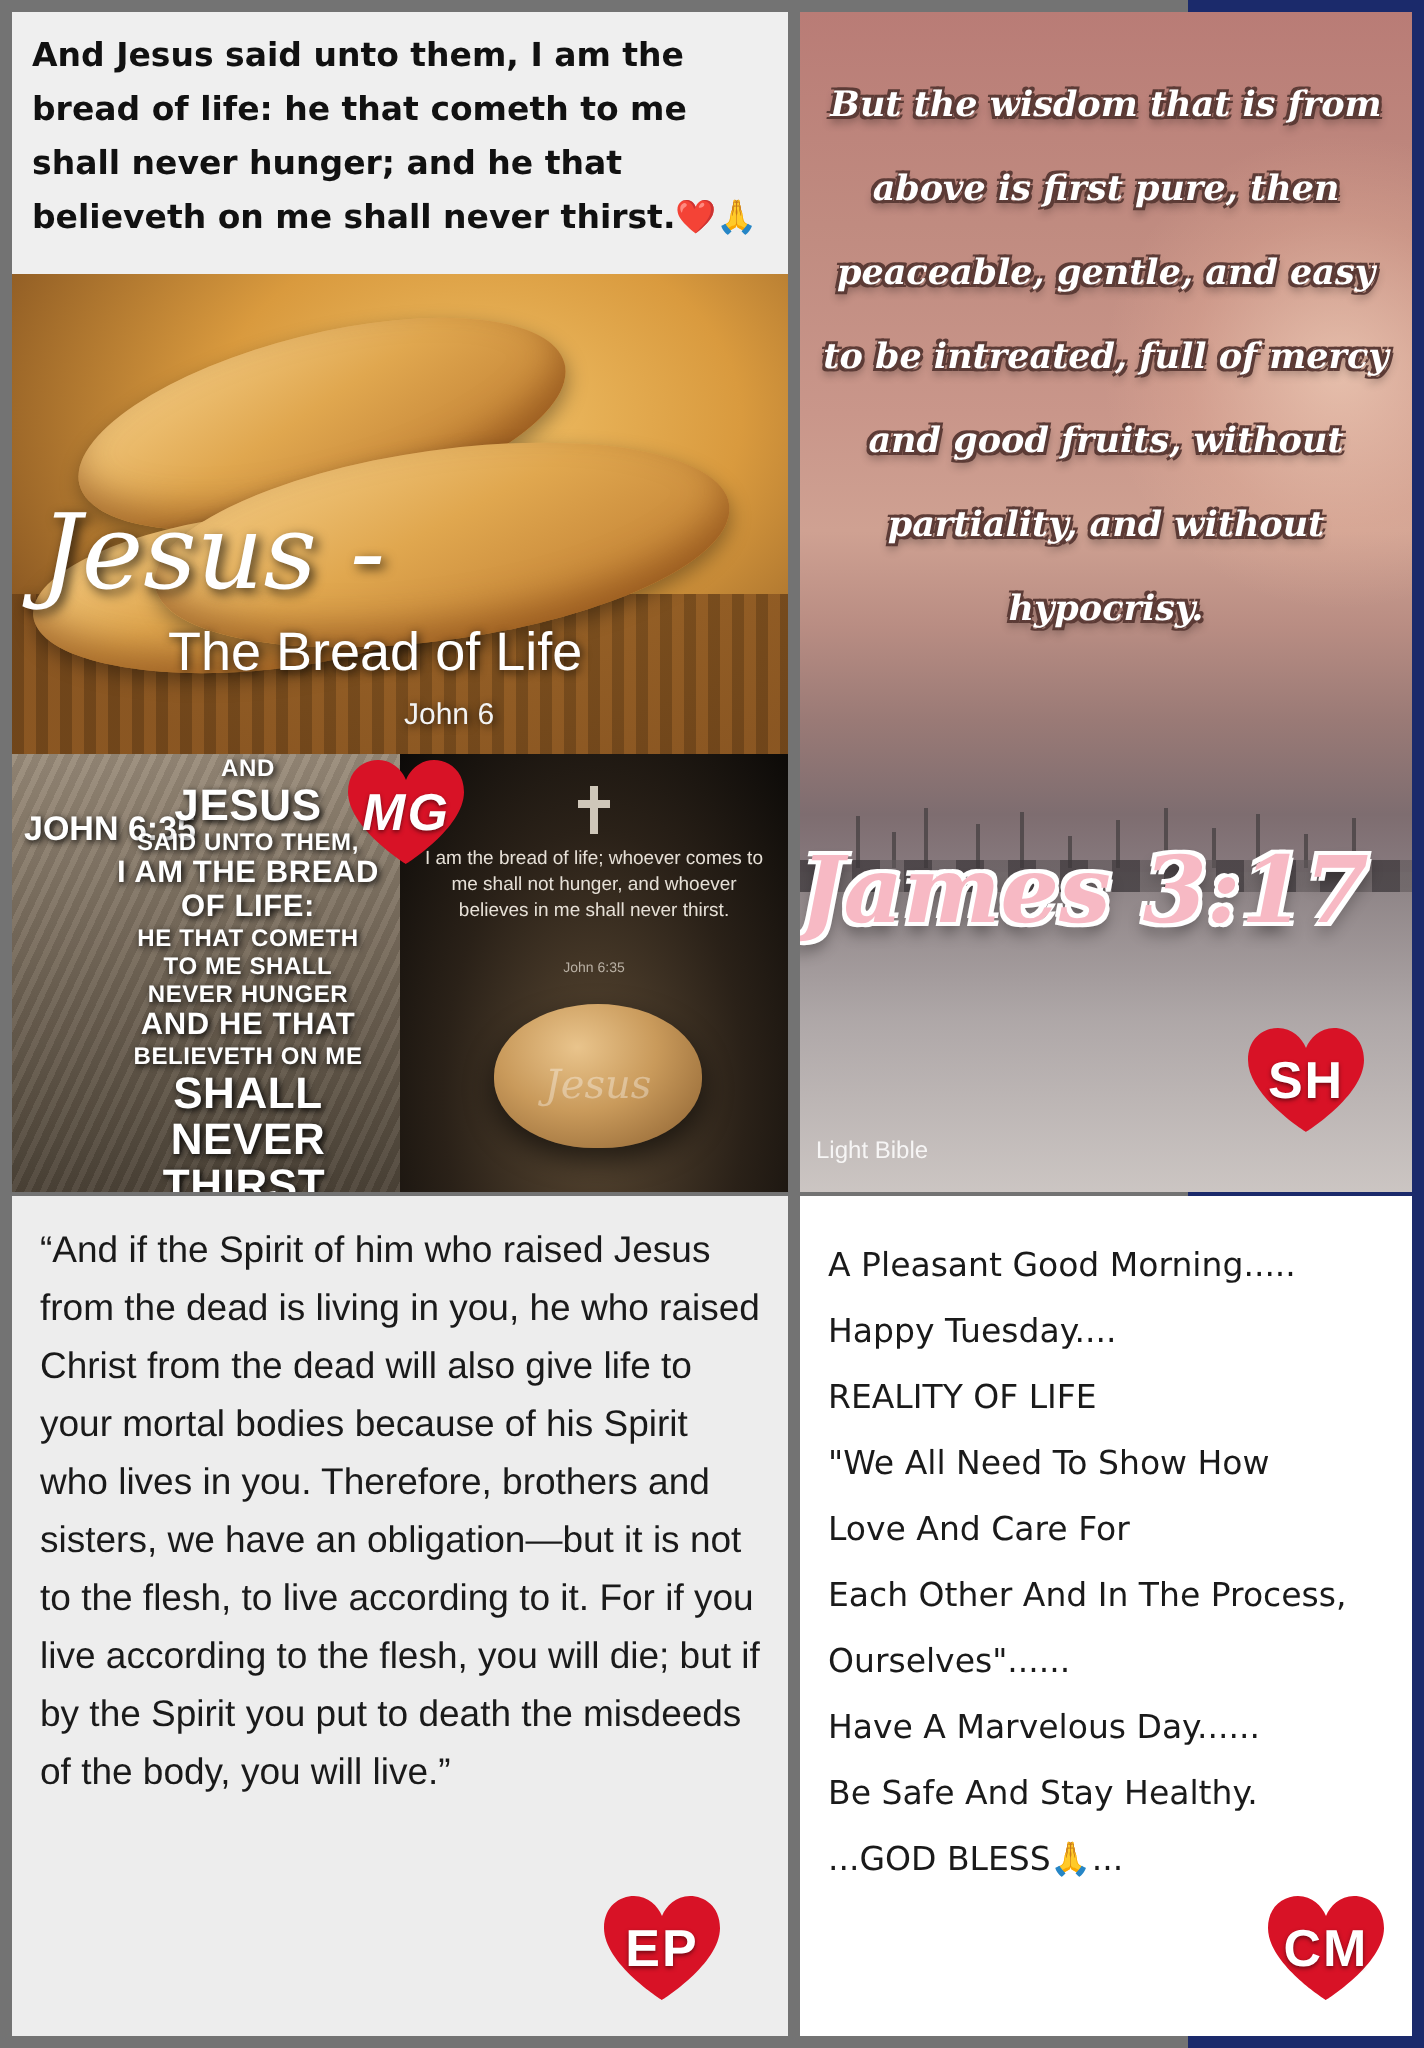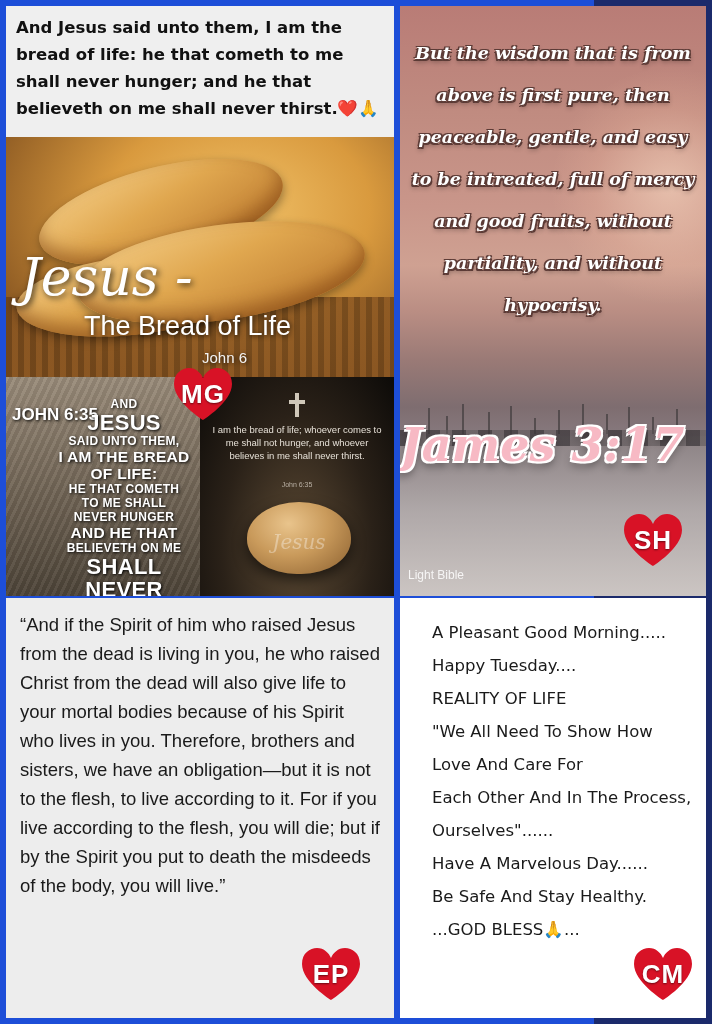--- a/index.html
+++ b/index.html
@@ -5,21 +5,21 @@
   * { box-sizing: border-box; margin: 0; padding: 0; }
   body {
     width: 712px; height: 1024px;
     background: #1b2a6b;
     font-family: "Liberation Sans", sans-serif;
     overflow: hidden;
   }
   .collage {
     position: relative;
     width: 594px; height: 1024px;
-    background: #1d4ed8;
+    background: #737373;
     padding: 6px;
   }
 
   
   .panel { position: absolute; overflow: hidden; }
   .heart-badge {
     position: absolute;
     width: 62px; height: 56px;
     display: flex; align-items: center; justify-content: center;
     color: #ffffff;
@@ -107,21 +107,21 @@
     content:"";
     position:absolute; inset:0;
     background: repeating-linear-gradient(115deg, rgba(255,255,255,.05) 0 3px, rgba(0,0,0,.07) 3px 7px);
   }
   #stone-ref {
     position: absolute; left: 6px; top: 28px;
     color: #fff; font-weight: bold; font-size: 17px; line-height: 19px;
     text-shadow: 1px 1px 3px #000; z-index: 3;
   }
   #stone-block {
-    position: absolute; left: 48px; top: 20px; width: 140px;
+    position: absolute; left: 48px; top: 0; width: 140px;
     text-align: center;
     color: #ffffff;
     font-weight: bold;
     font-size: 15.5px;
     line-height: 17px;
     letter-spacing: .3px;
     text-shadow: 1px 1px 3px #000;
     z-index: 3;
   }
   #stone-block .big { font-size: 22px; line-height: 23px; }
@@ -154,21 +154,21 @@
     background: radial-gradient(ellipse at 40% 30%, #e9c48c 0%, #c99a5b 45%, #8a5f2f 100%);
     box-shadow: 0 6px 14px rgba(0,0,0,.6);
     z-index: 2;
   }
   #roll-wm {
     position:absolute; left:0; top:28px; width:104px; text-align:center;
     color: rgba(255,255,255,.35); font-style: italic; font-size: 20px;
     font-family:"DejaVu Serif", serif;
   }
 
-  .mg-badge { left: 172px; top: 366px; }
+  .mg-badge { left: 172px; top: 378px; font-style: italic; }
 
   
   #sunset {
     left: 400px; top: 6px; width: 306px; height: 590px;
     background:
       linear-gradient(180deg,
         #b97c76 0%,
         #c08b80 18%,
         #c9968a 34%,
         #cfa192 44%,
@@ -249,21 +249,21 @@
     font-family: "DejaVu Sans", sans-serif;
     font-size: 18px;
     color: #1a1a1a;
   }
   .ep-badge { left: 300px; top: 946px; }
 
   
   #br-card {
     left: 400px; top: 598px; width: 306px; height: 420px;
     background: #ffffff;
-    padding: 18px 12px 8px 32px;
+    padding: 18px 12px 8px 14px;
   }
   #br-card .line {
     font-family: "DejaVu Sans", sans-serif;
     font-size: 16.5px;
     line-height: 33px;
     color: #1a1a1a;
   }
   .cm-badge { left: 632px; top: 946px; }
 </style>
 </head>

